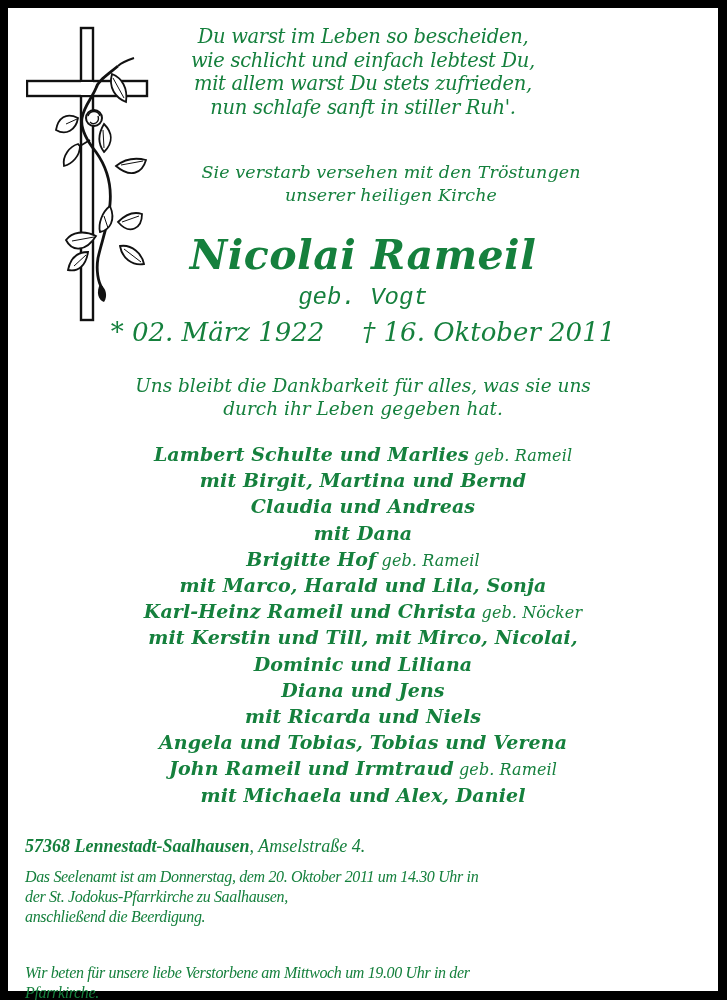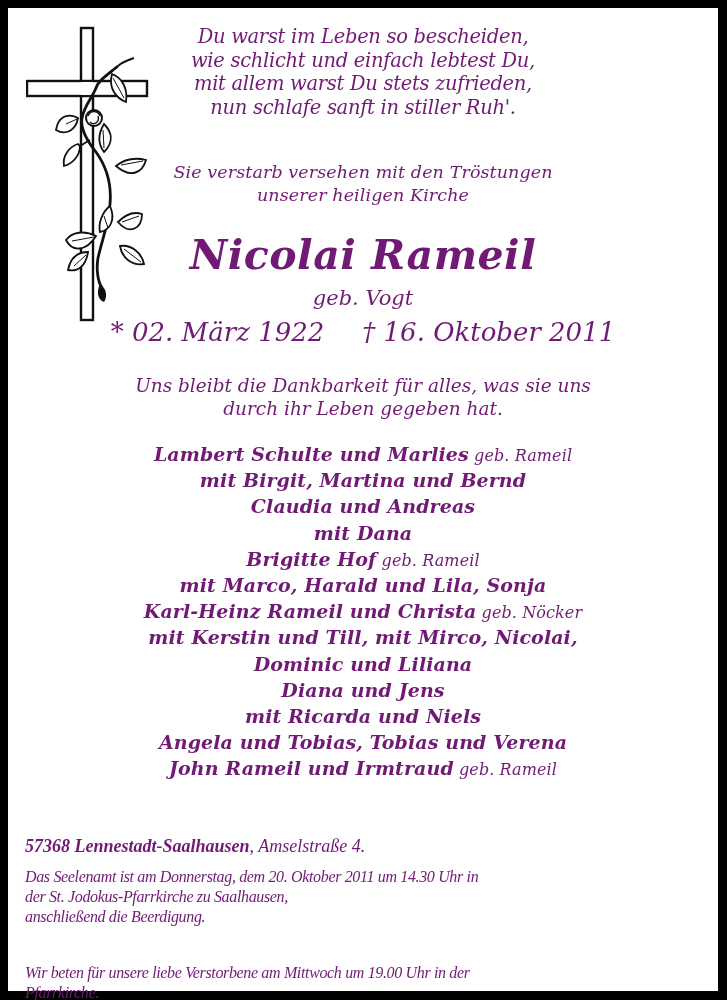--- a/index.html
+++ b/index.html
@@ -2,42 +2,43 @@
 <html><head>
 <meta charset="utf-8">
 <style>
   html, body { margin: 0; padding: 0; }
   body {
     width: 727px; height: 1000px; background: #000;
     position: relative; overflow: hidden;
   }
   .sheet {
     position: absolute; left: 8px; top: 8px; width: 710px; height: 983px;
-    background: #fff; color: #701a75;
+    background: #fff; color: #15803d;
   }
   .serif { font-family: "DejaVu Serif", "Liberation Serif", serif; }
   .lserif { font-family: "Liberation Serif", "DejaVu Serif", serif; }
   .cross {
     position: absolute; left: 18px; top: 18px; width: 130px; height: 300px;
   }
   .center { position: absolute; left: 100px; width: 510px; text-align: center; }
   .verse {
     top: 17px; font-style: italic; font-size: 19.5px; line-height: 23.5px;
     letter-spacing: -0.3px;
   }
   .church {
     top: 153px; font-style: italic; font-size: 17.5px; line-height: 23px;
     letter-spacing: 0.1px;
+    padding-left: 28px;
   }
   .name {
     top: 222px; font-weight: bold; font-style: italic; font-size: 41px;
     line-height: 50px; letter-spacing: 0.5px;
   }
   .maiden {
-    top: 279px; font-style: italic; font-size: 21px; line-height: 22px;
+    top: 279px; font-style: italic; font-size: 24px; line-height: 22px; font-family: Liberation Mono, monospace;
   }
   .dates {
     top: 312px; font-style: italic; font-size: 26px; line-height: 24px;
   }
   .dates span.gap { display: inline-block; width: 38px; }
   .thanks {
     top: 366px; font-style: italic; font-size: 18.5px; line-height: 23px;
   }
   .family {
     top: 434px; font-size: 19px; line-height: 24.2px; font-weight: bold; font-style: italic;
@@ -138,20 +139,21 @@
     <span class="line"><span>mit Dana</span><span class="geb"></span></span>
     <span class="line"><span>Brigitte Hof</span><span class="geb"> geb. Rameil</span></span>
     <span class="line"><span>mit Marco, Harald und Lila, Sonja</span><span class="geb"></span></span>
     <span class="line"><span>Karl-Heinz Rameil und Christa</span><span class="geb"> geb. Nöcker</span></span>
     <span class="line"><span>mit Kerstin und Till, mit Mirco, Nicolai,</span><span class="geb"></span></span>
     <span class="line"><span>Dominic und Liliana</span><span class="geb"></span></span>
     <span class="line"><span>Diana und Jens</span><span class="geb"></span></span>
     <span class="line"><span>mit Ricarda und Niels</span><span class="geb"></span></span>
     <span class="line"><span>Angela und Tobias, Tobias und Verena</span><span class="geb"></span></span>
     <span class="line"><span>John Rameil und Irmtraud</span><span class="geb"> geb. Rameil</span></span>
+    <span class="line"><span>mit Michaela und Alex, Daniel</span><span class="geb"></span></span>
   </div>
 
   <div class="footer lserif addr">
     <b>57368 Lennestadt-Saalhausen</b><span>, Amselstraße 4.</span>
   </div>
 
   <div class="footer lserif info1">
     <span class="line">Das Seelenamt ist am Donnerstag, dem 20. Oktober 2011 um 14.30 Uhr in</span>
     <span class="line">der St. Jodokus-Pfarrkirche zu Saalhausen,</span>
     <span class="line">anschließend die Beerdigung.</span>

